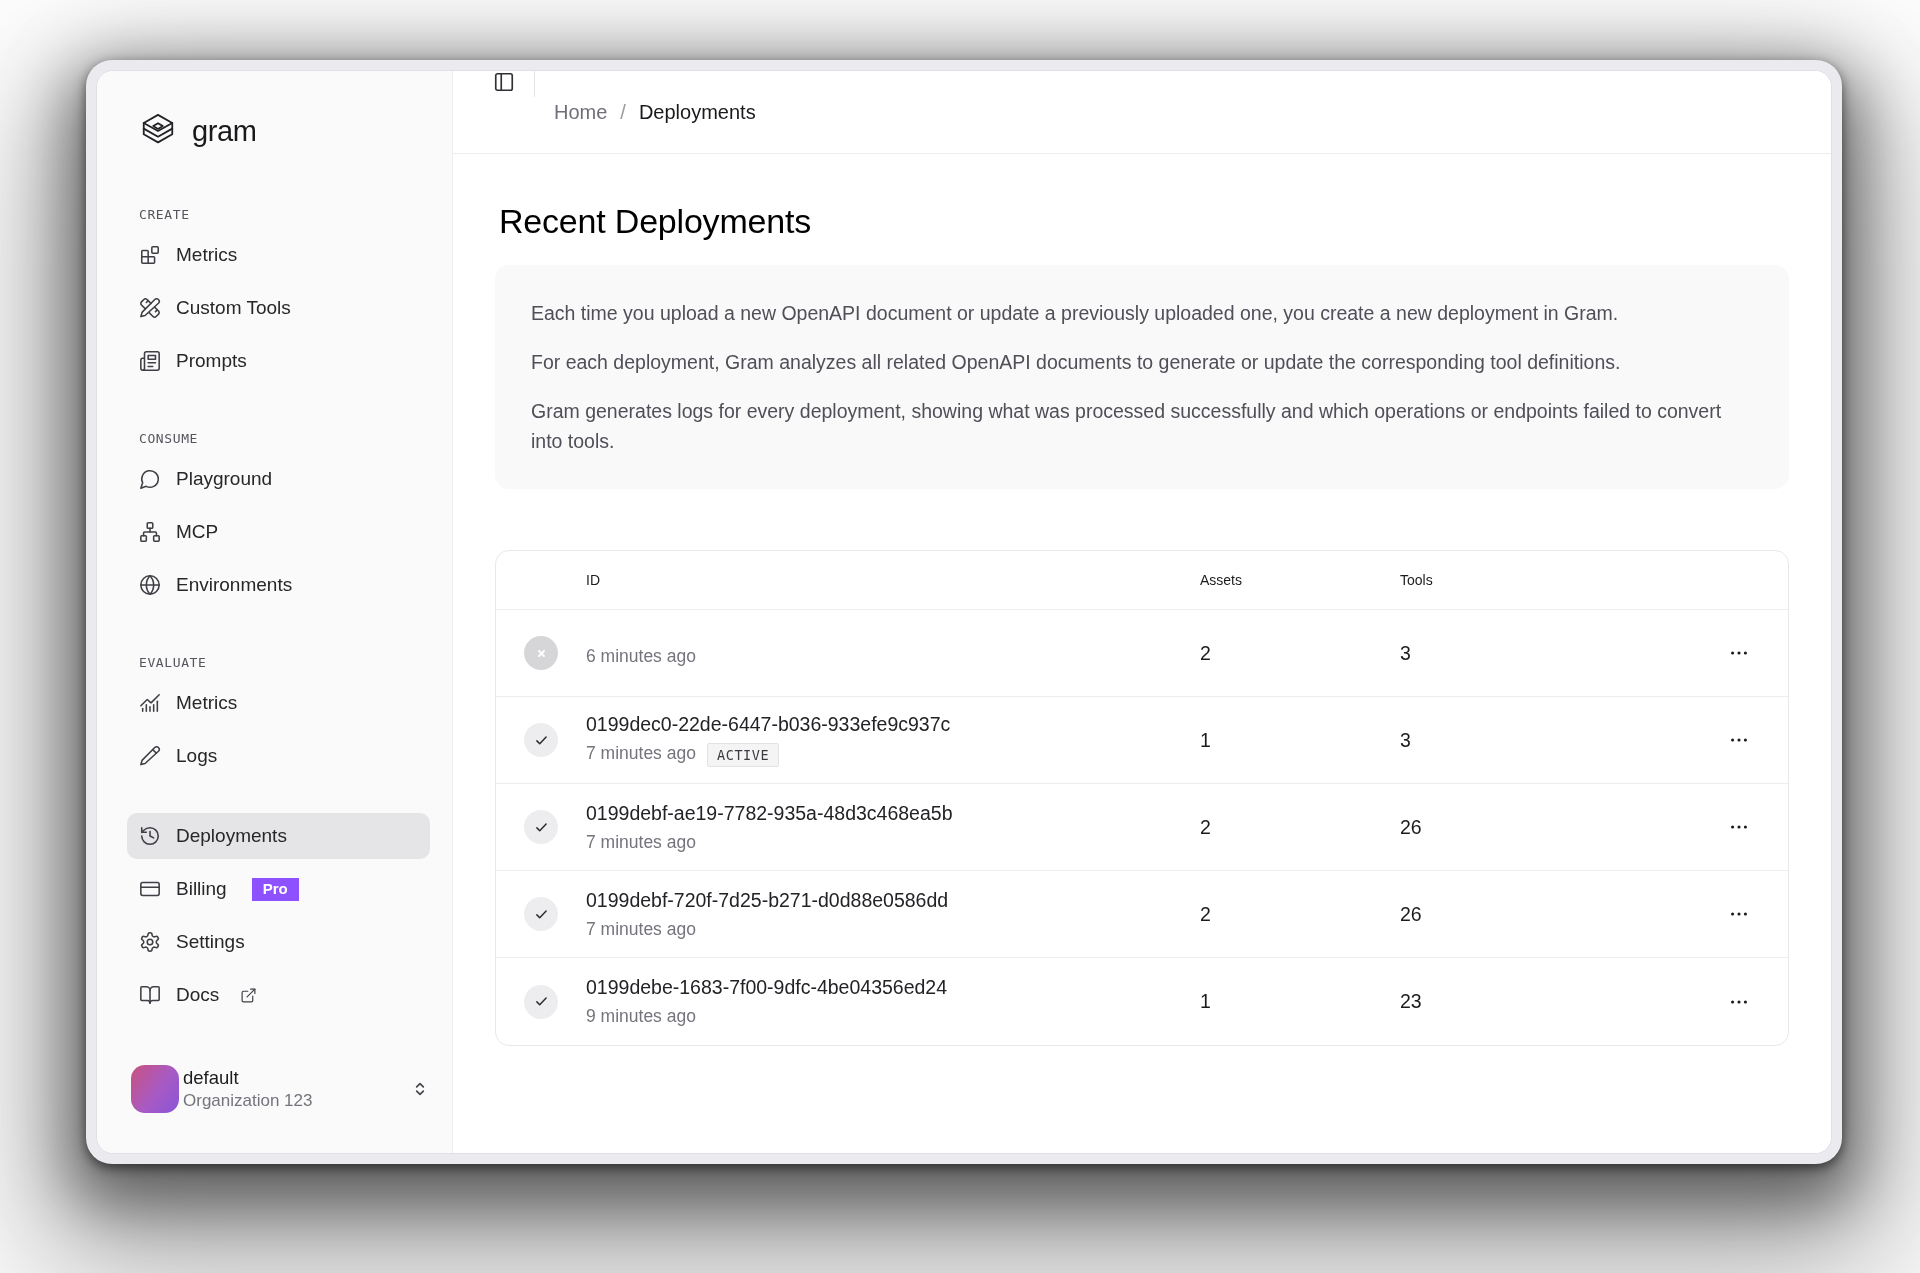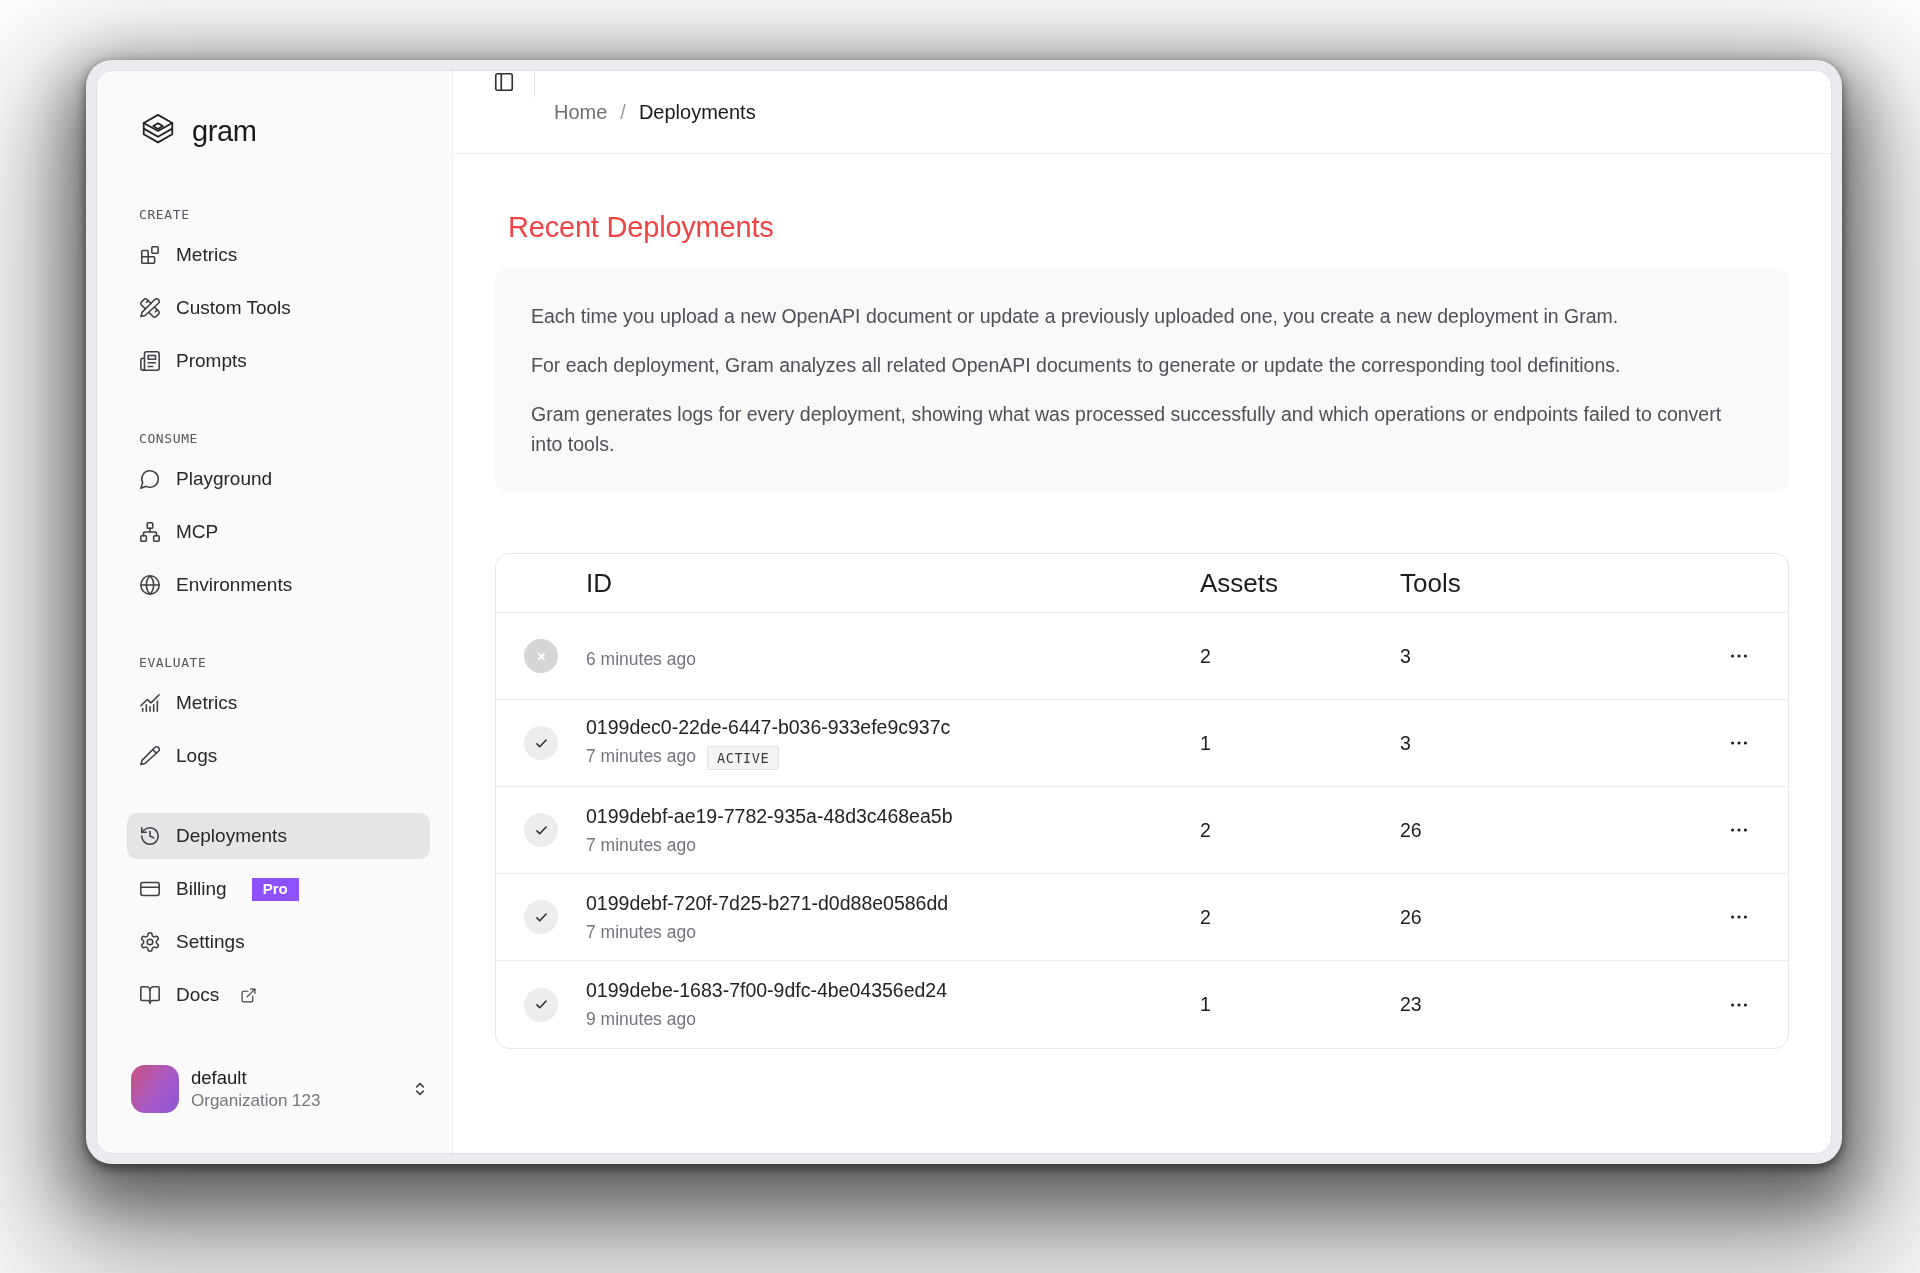--- a/index.html
+++ b/index.html
@@ -39,50 +39,50 @@
   .nav-item.active { background:#e5e5e8; }
   .nav-item .icon { width:22px; height:22px; color:#3f3f46; flex:0 0 22px; }
   .nav-item .icon svg { width:22px; height:22px; display:block; }
   .nav-bottom { margin-top:27px; }
   .pro-badge {
     margin-left:10px; background:#8e51ff; color:#fff; font-size:15px; font-weight:600;
     padding:3px 11px 5px; border-radius:0; line-height:1;
   }
   .ext-icon { width:17px; height:17px; color:#3f3f46; margin-left:6px; }
   .ext-icon svg { width:17px; height:17px; display:block; }
-  .org-row { margin-top:auto; display:flex; align-items:center; gap:12px; padding-left:4px; cursor:pointer; }
+  .org-row { margin-top:auto; display:flex; align-items:center; gap:4px; padding-left:4px; cursor:pointer; }
   .org-avatar {
     width:48px; height:48px; border-radius:14px; flex:0 0 48px;
     background:linear-gradient(125deg,#c9527f 0%,#a75ac4 55%,#8a55d6 100%);
   }
   .org-texts { display:flex; flex-direction:column; gap:2px; flex:1; }
   .org-name { font-size:18.5px; color:#1c1c1f; }
   .org-sub { font-size:17px; color:#74747d; }
   .org-chevron { width:20px; height:20px; color:#45454c; }
   .org-chevron svg { width:20px; height:20px; display:block; }
   
   .main { flex:1; display:flex; flex-direction:column; background:#fff; min-width:0; }
   .topbar { height:83px; flex:0 0 83px; display:flex; gap:19px; padding:0 40px; border-bottom:1px solid #ededf0; }
   .panel-btn { width:22px; height:22px; color:#2f2f34; background:none; border:none; padding:0; cursor:pointer; }
   .panel-btn svg { width:22px; height:22px; display:block; }
   .topbar-divider { width:1px; height:26px; background:#e4e4e8; }
   .breadcrumb { display:flex; align-items:center; gap:13px; font-size:20px; }
   .crumb-home { color:#6f6f78; cursor:pointer; }
   .crumb-sep { color:#9a9aa3; }
   .crumb-current { color:#1a1a1e; }
   .content { padding:44px 42px 0; }
-  .page-title { font-size:29px; font-weight:400; color:#ef4444; letter-spacing:-0.2px; margin:13px; }
+  .page-title { font-size:34px; font-weight:400; color:#000000; letter-spacing:-0.2px; margin:4px; }
   .info-box { margin-top:24px; background:#f9f9fa; border-radius:14px; padding:33px 36px; }
   .info-box p { margin:0 0 19px; font-size:19.5px; line-height:30px; color:#4f4f57; }
   .info-box p:last-child { margin-bottom:0; }
   
   .table-card { margin-top:61px; border:1px solid #e8e8eb; border-radius:14px; overflow:hidden; background:#fff; }
   .t-grid { display:grid; grid-template-columns:90px 614px 200px 1fr 90px; align-items:center; }
   .t-header { height:59px; border-bottom:1px solid #ededf0; }
-  .t-header .th { font-size:26px; color:#1c1c1f; }
+  .t-header .th { font-size:14px; color:#1c1c1f; }
   .t-row { height:87px; border-bottom:1px solid #ededf0; cursor:pointer; }
   .t-row:last-child { border-bottom:none; }
   .cell-status { display:flex; justify-content:center; }
   .status-circle { width:34px; height:34px; border-radius:50%; display:flex; align-items:center; justify-content:center; }
   .status-circle svg { width:17px; height:17px; display:block; }
   .status-circle.failed { background:#d6d6d9; color:#ffffff; }
   .status-circle.success { background:#ededef; color:#2b2b30; }
   .row-id { font-size:19.5px; color:#232327; }
   .row-time { margin-top:7px; font-size:17.5px; color:#74747d; display:flex; align-items:flex-start; gap:11px; }
   .badge-active {

